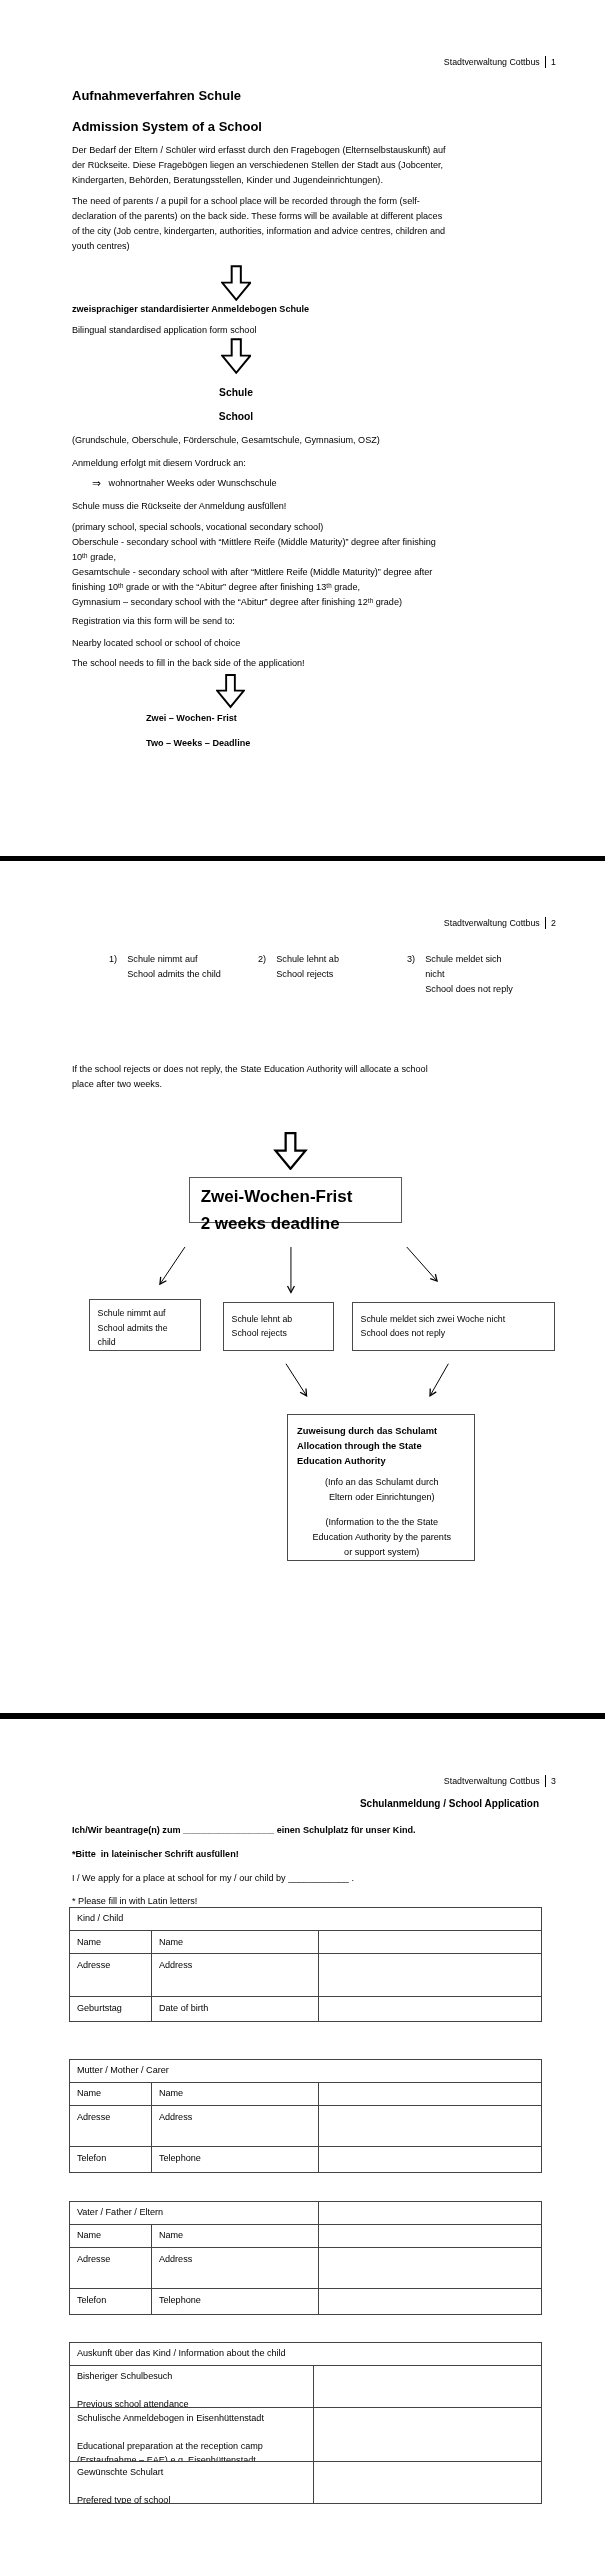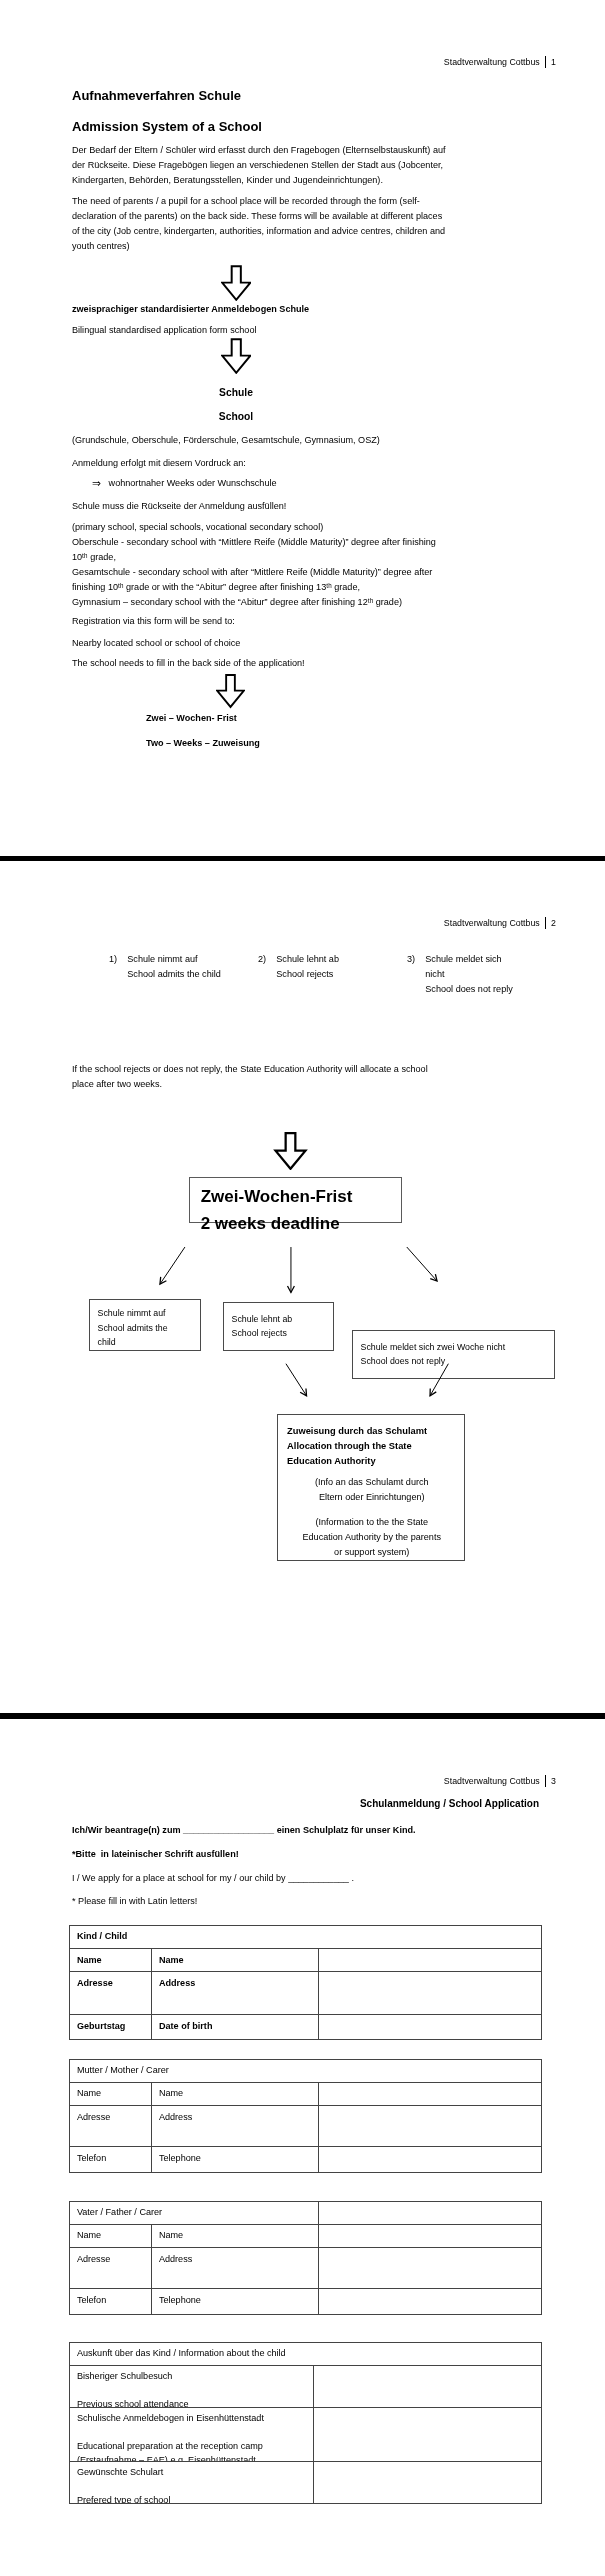--- a/index.html
+++ b/index.html
@@ -13,21 +13,21 @@
   .pre{white-space:pre-line;}
   .hdr{position:absolute;top:56px;right:49px;font-size:8.8px;display:flex;align-items:center;}
   .hdr .pgsep{display:inline-block;width:0.8px;height:12.2px;background:#000;margin:0 5.3px;}
   .title{position:absolute;left:72px;font-size:13px;font-weight:bold;line-height:15.2px;margin:0;}
   .ctr{width:328px;left:72px;text-align:center;}
   .arrowwrap{display:flex;justify-content:center;}
   
   .bigbox{position:absolute;left:189px;top:316px;width:213px;height:46px;border:1.5px solid #5a5a5a;box-sizing:border-box;padding:4.6px 0 0 10.7px;}
   .bigbox .l{font-size:17px;font-weight:bold;line-height:27px;white-space:nowrap;}
   .outbox{position:absolute;border:1.1px solid #4a4a4a;box-sizing:border-box;font-size:8.8px;line-height:14.5px;padding:6.1px 7.6px 0 7.6px;background:#fff;}
-  .allocbox{position:absolute;left:277px;top:553px;width:188px;height:147px;border:1.5px solid #4a4a4a;box-sizing:border-box;padding:9.1px 7.6px 0 9.1px;background:#fff;}
+  .allocbox{position:absolute;left:287px;top:553px;width:188px;height:147px;border:1.5px solid #4a4a4a;box-sizing:border-box;padding:9.1px 7.6px 0 9.1px;background:#fff;}
   .allocbox .ttl{font-size:9.3px;font-weight:bold;line-height:15px;white-space:pre-line;}
   .allocbox .inf{font-size:9.1px;line-height:15px;white-space:pre-line;text-align:center;}
   .opt{position:absolute;display:flex;font-size:9.1px;line-height:15px;}
   .opt .num{width:18.3px;flex:0 0 18.3px;}
   .opt .txt{white-space:pre-line;}
   
   .tbl{position:absolute;left:69px;width:473px;display:grid;border:1.5px solid #434343;box-sizing:border-box;background:#fff;}
   .tbl3{grid-template-columns:82px 167px auto;}
   .tbl2{grid-template-columns:244px auto;}
   .cell{border-right:0.8px solid #434343;border-bottom:0.8px solid #434343;box-sizing:border-box;font-size:9.1px;line-height:14px;padding:3.8px 6.1px 0 6.9px;overflow:hidden;white-space:pre-line;}
@@ -99,21 +99,21 @@
     <div class="abs t" style="left:72px;top:636px;">Nearby located school or school of choice</div>
     <div class="abs t" style="left:72px;top:656px;">The school needs to fill in the back side of the application!</div>
 
     <div class="abs arrowwrap" style="left:72px;top:673px;width:317px;">
       <svg width="29" height="36" viewBox="0 0 40 47">
           <polygon points="14,1.5 26,1.5 26,23 38.5,23 20,45.5 1.5,23 14,23" fill="#fff" stroke="#000" stroke-width="2.6"></polygon>
         </svg>
     </div>
 
     <div class="abs t b" style="left:146px;top:711px;">Zwei – Wochen- Frist</div>
-    <div class="abs t b" style="left:146px;top:736px;">Two – Weeks – Zuweisung</div>
+    <div class="abs t b" style="left:146px;top:736px;">Two – Weeks – Deadline</div>
   </section>
 
   <div class="page-break"></div>
 
   <section class="page" style="height:852px;">
     <div class="hdr">
       <span>Stadtverwaltung Cottbus</span>
       <span class="pgsep"></span>
       <span>2</span>
     </div>
@@ -158,21 +158,21 @@
       <line x1="242" y1="4" x2="209" y2="53" stroke="#000" stroke-width="1.3" marker-end="url(#ah)"></line>
       <line x1="382" y1="4" x2="382" y2="64" stroke="#000" stroke-width="1.3" marker-end="url(#ah)"></line>
       <line x1="535" y1="4" x2="575" y2="49" stroke="#000" stroke-width="1.3" marker-end="url(#ah)"></line>
     </svg>
 
     <div class="outbox pre" style="left:89px;top:438px;width:112px;height:52px;">Schule nimmt auf
 School admits the
 child</div>
     <div class="outbox pre" style="left:223px;top:441px;width:111px;height:49px;padding-top:8.4px;">Schule lehnt ab
 School rejects</div>
-    <div class="outbox pre" style="left:352px;top:441px;width:203px;height:49px;padding-top:8.4px;margin-top:28px;">Schule meldet sich zwei Woche nicht
+    <div class="outbox pre" style="left:352px;top:441px;width:203px;height:49px;padding-top:8.4px;">Schule meldet sich zwei Woche nicht
 School does not reply</div>
 
     <svg class="abs" style="left:0;top:498px;" width="488" height="43" viewBox="0 0 640 56">
       <defs>
         <marker id="ah2" markerWidth="10" markerHeight="10" viewBox="0 0 10 10" refX="8" refY="5" orient="auto">
           <path d="M1.5,1.5 L8,5 L1.5,8.5" fill="none" stroke="#000" stroke-width="1.3"></path>
         </marker>
       </defs>
       <line x1="375" y1="6" x2="402" y2="48" stroke="#000" stroke-width="1.3" marker-end="url(#ah2)"></line>
       <line x1="588" y1="6" x2="564" y2="48" stroke="#000" stroke-width="1.3" marker-end="url(#ah2)"></line>
@@ -199,21 +199,21 @@
       <span>3</span>
     </div>
 
     <div class="abs b" style="top:79px;right:66px;font-size:10px;">Schulanmeldung / School Application</div>
 
     <div class="abs t b" style="left:72px;top:104px;">Ich/Wir beantrage(n) zum __________________ einen Schulplatz für unser Kind.</div>
     <div class="abs t b" style="left:72px;top:128px;">*Bitte&nbsp; in lateinischer Schrift ausfüllen!</div>
     <div class="abs t" style="left:72px;top:152px;">I / We apply for a place at school for my / our child by ____________ .</div>
     <div class="abs t" style="left:72px;top:175px;">* Please fill in with Latin letters!</div>
 
-    <div class="tbl tbl3" style="top:206px;grid-template-rows:23.6px 23px 43px 23.6px;font-weight:bold;">
+    <div class="tbl tbl3" style="top:188px;grid-template-rows:23.6px 23px 43px 23.6px;">
       <div class="cell head span3 nr">Kind / Child</div>
       <div class="cell">Name</div>
       <div class="cell">Name</div>
       <div class="cell nr"></div>
       <div class="cell">Adresse</div>
       <div class="cell">Address</div>
       <div class="cell nr"></div>
       <div class="cell nb">Geburtstag</div>
       <div class="cell nb">Date of birth</div>
       <div class="cell nr nb"></div>
@@ -226,21 +226,21 @@
       <div class="cell nr"></div>
       <div class="cell">Adresse</div>
       <div class="cell">Address</div>
       <div class="cell nr"></div>
       <div class="cell nb">Telefon</div>
       <div class="cell nb">Telephone</div>
       <div class="cell nr nb"></div>
     </div>
 
     <div class="tbl tbl3" style="top:482px;grid-template-rows:23px 23.6px 41px 24.4px;">
-      <div class="cell head span2">Vater / Father / Carer</div>
+      <div class="cell head span2">Vater / Father / Eltern</div>
       <div class="cell head nr"></div>
       <div class="cell">Name</div>
       <div class="cell">Name</div>
       <div class="cell nr"></div>
       <div class="cell">Adresse</div>
       <div class="cell">Address</div>
       <div class="cell nr"></div>
       <div class="cell nb">Telefon</div>
       <div class="cell nb">Telephone</div>
       <div class="cell nr nb"></div>

